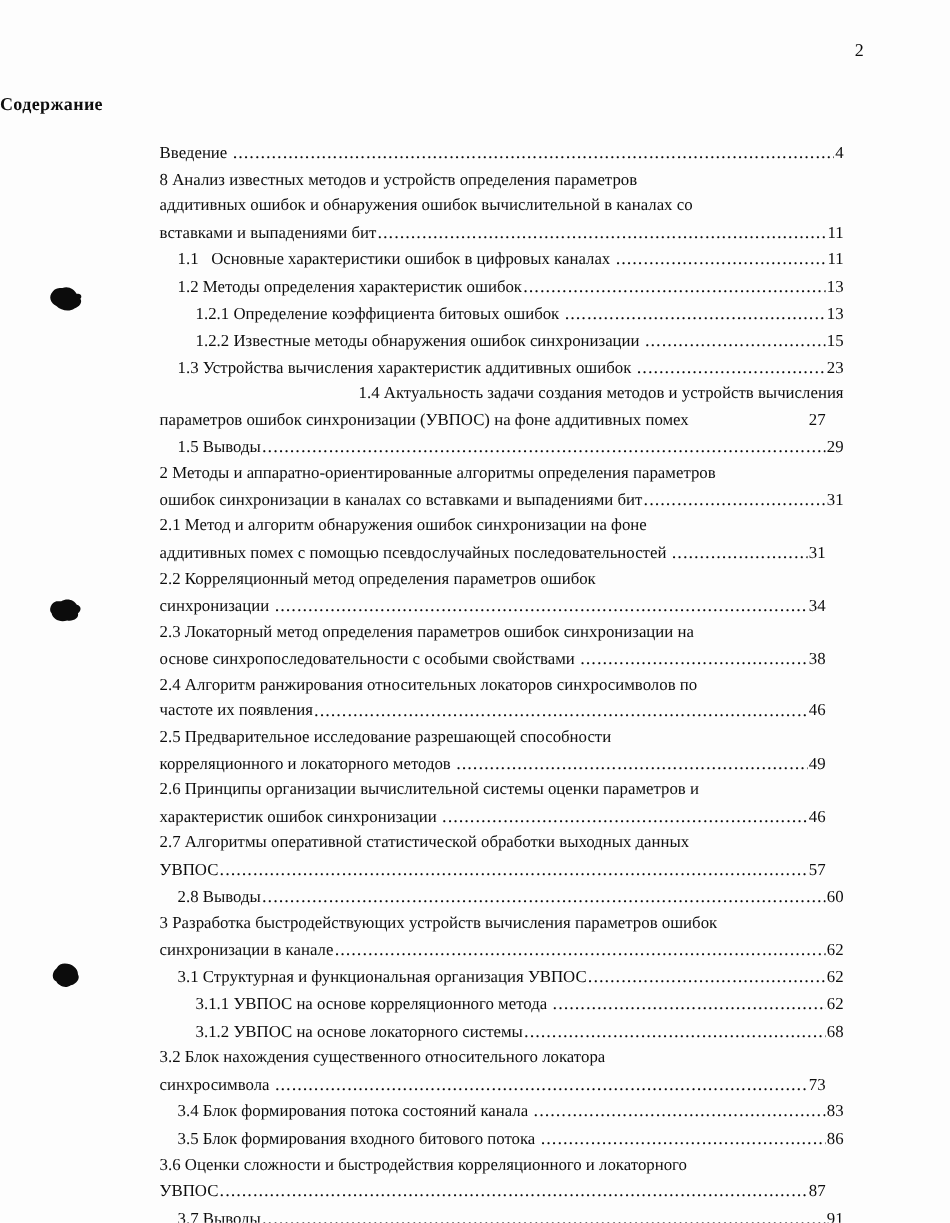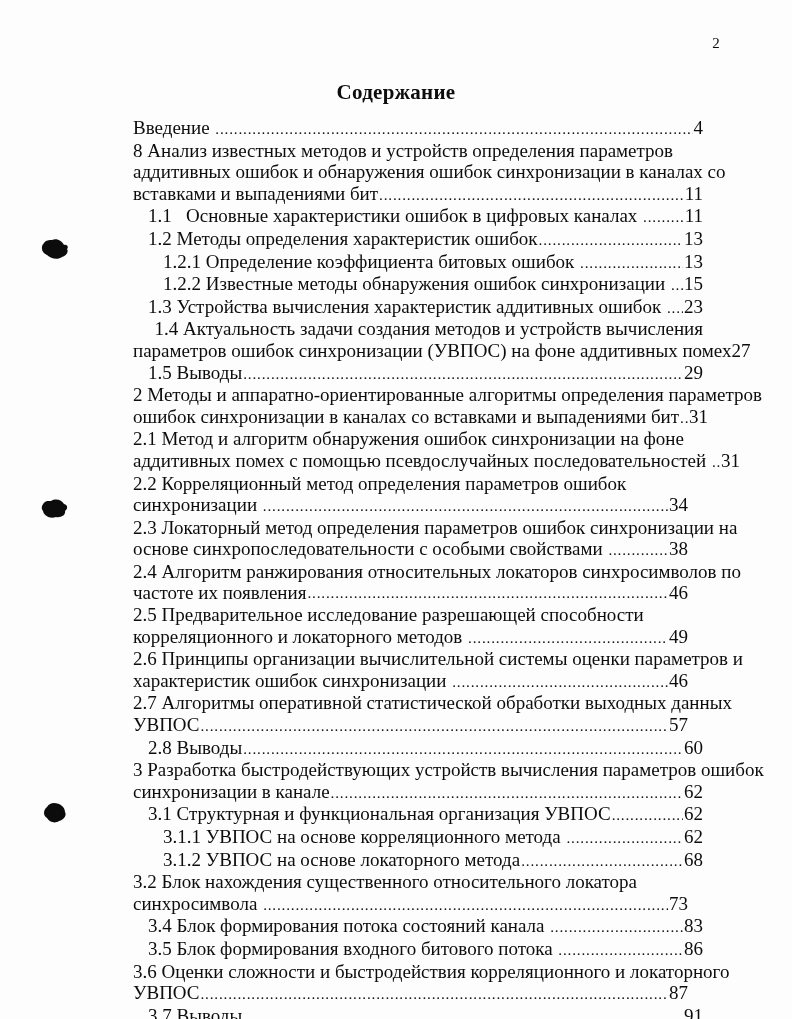--- a/index.html
+++ b/index.html
@@ -31,36 +31,35 @@
     line-height: 1;
     letter-spacing: .2px;
   }
 
   
   .doc-title {
     position: absolute;
     top: 80px;
     left: 0;
     right: 0;
-    text-align: center;
-    font-size: 21px;
+    font-size: 15px;
     font-weight: bold;
     letter-spacing: .3px;
   }
 
   
   .toc {
     position: absolute;
     top: 117px;
     left: 133px;
     width: 570px;
   }
 
   .toc-entry {
-    font-size: 19px;
+    font-size: 14px;
     line-height: 21.6px;
     white-space: nowrap;
     position: relative;
   }
 
   
   .lvl-1 { margin-left: 0px; }
   .lvl-2 { margin-left: 15px; }
   .lvl-3 { margin-left: 30px; }
 
@@ -111,21 +110,21 @@
   <div class="toc" id="toc-root">
       <div class="toc-entry lvl-1">
         <div class="row">
           <span class="txt">Введение </span>
           <span class="leader"></span>
           <span class="pg">4</span>
         </div>
       </div>
       <div class="toc-entry lvl-1">
         <div class="cont">8 Анализ известных методов и устройств определения параметров</div>
-        <div class="cont">аддитивных ошибок и обнаружения ошибок синхронизации в каналах со</div>
+        <div class="cont">аддитивных ошибок и обнаружения ошибок вычислительной в каналах со</div>
         <div class="row">
           <span class="txt">вставками и выпадениями бит</span>
           <span class="leader"></span>
           <span class="pg">11</span>
         </div>
       </div>
       <div class="toc-entry lvl-2">
         <div class="row">
           <span class="txt">1.1   Основные характеристики ошибок в цифровых каналах </span>
           <span class="leader"></span>
@@ -263,21 +262,21 @@
       </div>
       <div class="toc-entry lvl-3">
         <div class="row">
           <span class="txt">3.1.1 УВПОС на основе корреляционного метода </span>
           <span class="leader"></span>
           <span class="pg">62</span>
         </div>
       </div>
       <div class="toc-entry lvl-3">
         <div class="row">
-          <span class="txt">3.1.2 УВПОС на основе локаторного метода</span>
+          <span class="txt">3.1.2 УВПОС на основе локаторного системы</span>
           <span class="leader"></span>
           <span class="pg">68</span>
         </div>
       </div>
       <div class="toc-entry lvl-2">
         <div class="cont" style="margin-left: -15px;">3.2 Блок нахождения существенного относительного локатора</div>
         <div class="row" style="margin-left: -15px;">
           <span class="txt">синхросимвола </span>
           <span class="leader"></span>
           <span class="pg">73</span>

